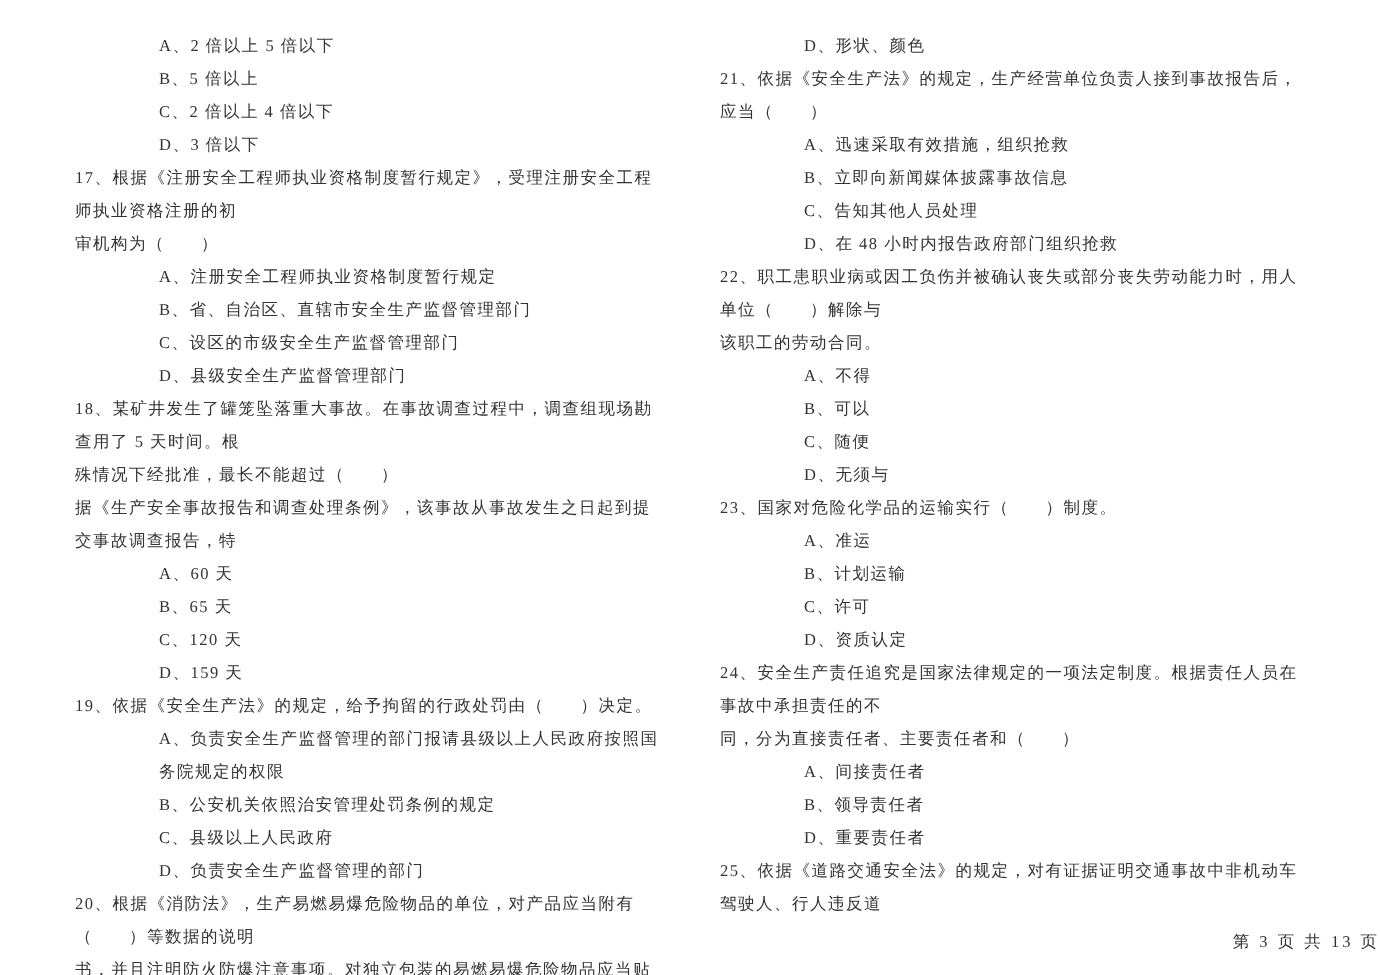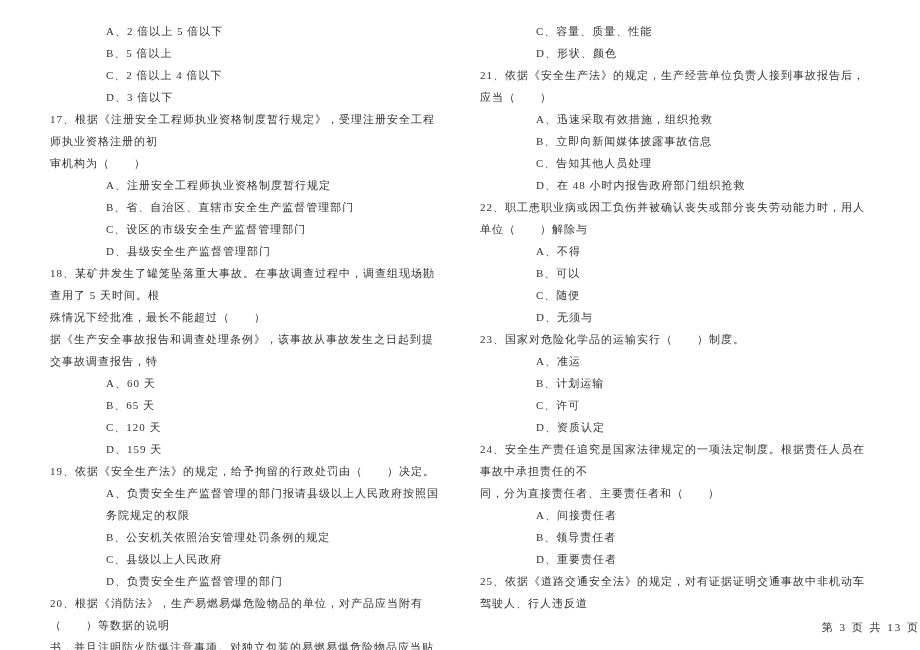--- a/index.html
+++ b/index.html
@@ -88,30 +88,30 @@
     <div class="option-line">B、公安机关依照治安管理处罚条例的规定</div>
     <div class="option-line">C、县级以上人民政府</div>
     <div class="option-line">D、负责安全生产监督管理的部门</div>
 
     <div class="question-line">20、根据《消防法》，生产易燃易爆危险物品的单位，对产品应当附有（　　）等数据的说明</div>
     <div class="question-continue">书，并且注明防火防爆注意事项。对独立包装的易燃易爆危险物品应当贴附危险品标签。</div>
 
   </div>
 
   <div class="column column-right">
-    <div class="option-line">C、容量、质量、性能</div>
     <div class="option-line">D、形状、颜色</div>
 
     <div class="question-line">21、依据《安全生产法》的规定，生产经营单位负责人接到事故报告后，应当（　　）</div>
     <div class="option-line">A、迅速采取有效措施，组织抢救</div>
     <div class="option-line">B、立即向新闻媒体披露事故信息</div>
     <div class="option-line">C、告知其他人员处理</div>
     <div class="option-line">D、在 48 小时内报告政府部门组织抢救</div>
 
     <div class="question-line">22、职工患职业病或因工负伤并被确认丧失或部分丧失劳动能力时，用人单位（　　）解除与</div>
+    <div class="question-continue">该职工的劳动合同。</div>
     <div class="option-line">A、不得</div>
     <div class="option-line">B、可以</div>
     <div class="option-line">C、随便</div>
     <div class="option-line">D、无须与</div>
 
     <div class="question-line">23、国家对危险化学品的运输实行（　　）制度。</div>
     <div class="option-line">A、准运</div>
     <div class="option-line">B、计划运输</div>
     <div class="option-line">C、许可</div>
     <div class="option-line">D、资质认定</div>

